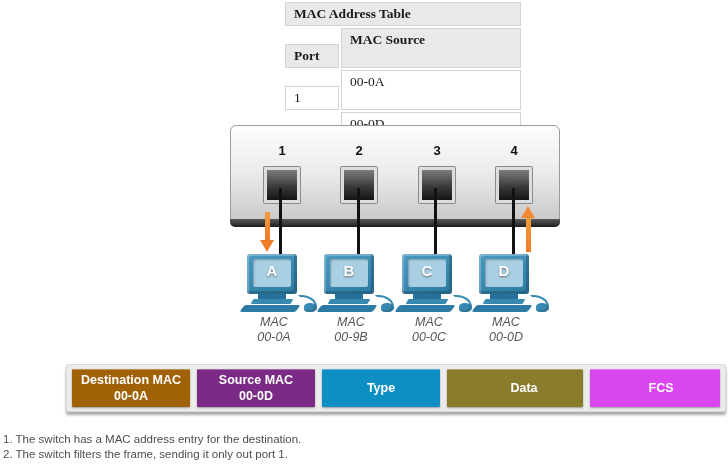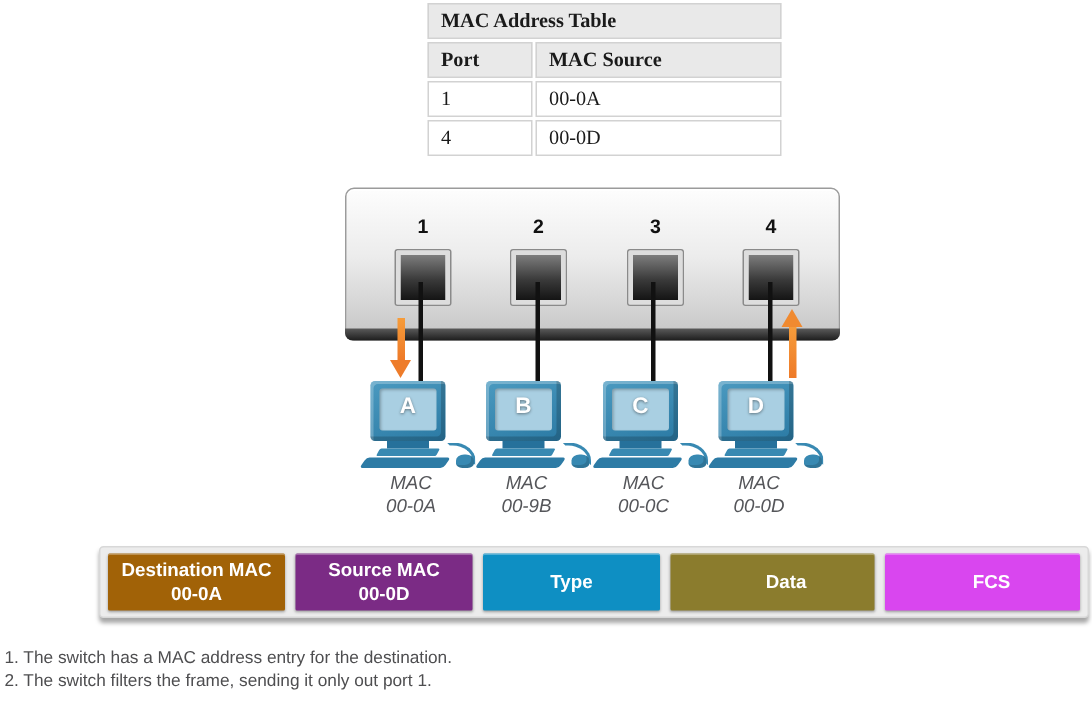--- a/index.html
+++ b/index.html
@@ -10,21 +10,21 @@
 
   
   .mac-table{position:absolute;left:285px;top:2px;width:236px;}
   .tbl-row{display:flex;gap:2px;margin-bottom:2px;font-family:Liberation Serif, serif;}
   .tbl-cell{
     background:#e9e9e9;border:1px solid #d2d2d2;
     padding:3px 8px;font-size:13.5px;line-height:16px;box-sizing:border-box;
   }
   .tbl-cell.bold{font-weight:bold;}
   .tbl-cell.title{flex:1;}
-  .cell-port{width:70px;}
+  .cell-port{width:54px;margin-top:16px;}
   .cell-mac{flex:1;}
   .tbl-row.data .tbl-cell{background:#ffffff;font-weight:normal;}
 
   
   .switch{
     position:absolute;left:230px;top:125px;width:330px;height:102px;
     background:linear-gradient(180deg,#fdfdfd 0%,#ececec 45%,#c5c5c5 100%);
     border:1px solid #9b9b9b;border-radius:6px;box-sizing:border-box;
     box-shadow:inset 0 1px 0 #ffffff;
   }

